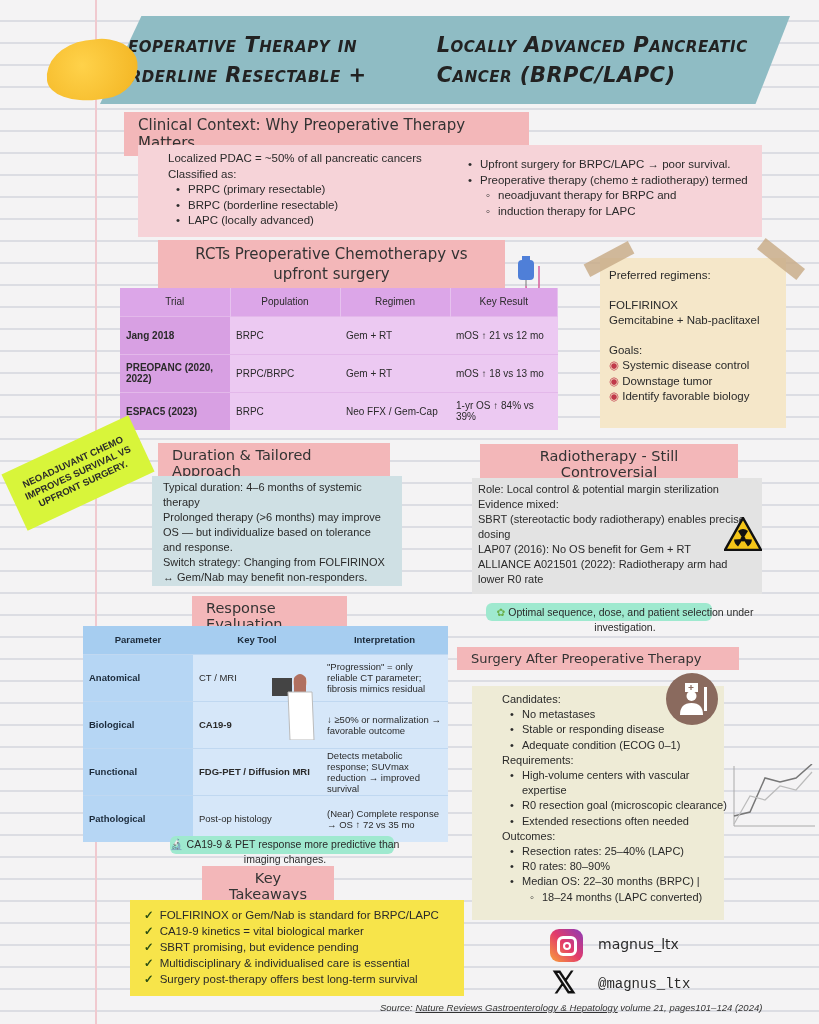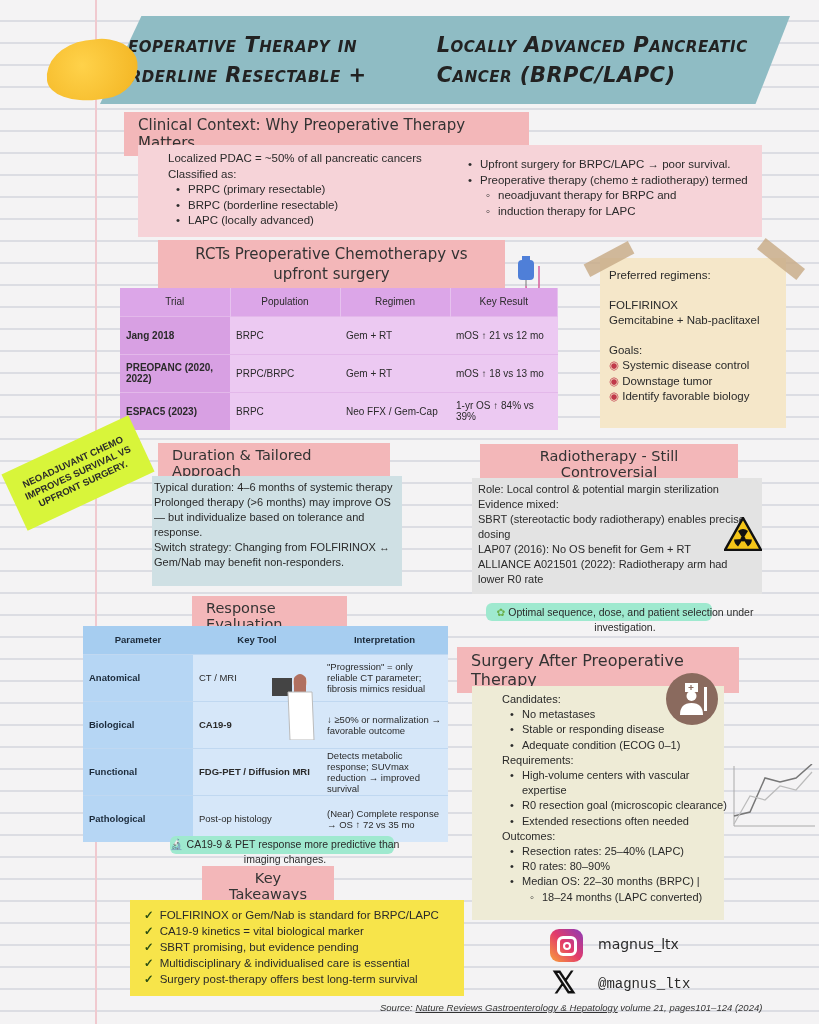--- a/index.html
+++ b/index.html
@@ -121,21 +121,21 @@
   <div><span style="color:#c0394a">◉ </span><span>Systemic disease control</span></div>
   <div><span style="color:#c0394a">◉ </span><span>Downstage tumor</span></div>
   <div><span style="color:#c0394a">◉ </span><span>Identify favorable biology</span></div>
 </div>
 <div class="abs" style="left:584px;top:252px;width:50px;height:14px;background:#c9ad8a;transform:rotate(-28deg);opacity:.85"></div>
 <div class="abs" style="left:756px;top:252px;width:50px;height:14px;background:#c9ad8a;transform:rotate(38deg);opacity:.85"></div>
 
 <div class="abs" style="left:8px;top:442px;width:140px;height:62px;background:#d8f53a;transform:rotate(-25deg);display:flex;align-items:center;justify-content:center;text-align:center;font-weight:bold;font-size:9.5px;text-transform:uppercase;line-height:12px;padding:0 10px">Neoadjuvant chemo improves survival vs upfront surgery.</div>
 
 <div class="abs pink-header" style="left:158px;top:443px;width:232px;font-size:14.5px">Duration &amp; Tailored Approach</div>
-<div class="abs box" style="left:152px;top:476px;width:250px;height:110px;background:#cfe0e4;padding:4px 2px;font-size:11px;line-height:15px">
+<div class="abs box" style="left:152px;top:476px;width:250px;height:110px;background:#cfe0e4;padding:4px 11px;font-size:11px;line-height:15px">
   <div>Typical duration: 4–6 months of systemic therapy</div>
   <div>Prolonged therapy (&gt;6 months) may improve OS — but individualize based on tolerance and response.</div>
   <div>Switch strategy: Changing from FOLFIRINOX ↔ Gem/Nab may benefit non-responders.</div>
 </div>
 
 <div class="abs pink-header" style="left:480px;top:444px;width:258px;font-size:14.5px;text-align:center">Radiotherapy - Still Controversial</div>
 <div class="abs box" style="left:472px;top:478px;width:290px;height:116px;background:#e3e3e3;padding:4px 6px;font-size:11px;line-height:15px">
   <div>Role: Local control &amp; potential margin sterilization</div>
   <div>Evidence mixed:</div>
   <div style="width:276px">SBRT (stereotactic body radiotherapy) enables precise dosing</div>
@@ -190,21 +190,21 @@
   <svg width="44" height="68" viewBox="0 0 44 68">
       <rect x="0" y="6" width="20" height="18" fill="#444"></rect>
       <circle cx="28" cy="10" r="7" fill="#e9c3b0"></circle>
       <path d="M22 6 Q28 -2 34 6 L34 20 L22 20 Z" fill="#b07060"></path>
       <path d="M16 20 L40 20 L42 68 L18 68 Z" fill="#fff" stroke="#bbb"></path>
     </svg>
 </div>
 <div class="abs hl" style="left:170px;top:836px;width:224px;height:18px"></div>
 <div class="abs" style="left:165px;top:837px;width:240px;text-align:center;font-size:10.5px;line-height:15px"><span>🔬 </span><span>CA19-9 &amp; PET response more predictive than imaging changes.</span></div>
 
-<div class="abs pink-header" style="left:457px;top:647px;width:282px;font-size:16px">Surgery After Preoperative Therapy</div>
+<div class="abs pink-header" style="left:457px;top:647px;width:282px;font-size:13px">Surgery After Preoperative Therapy</div>
 <div class="abs box" style="left:472px;top:686px;width:252px;height:234px;background:#eeebd6;padding:6px 0 0 30px;font-size:11px;line-height:15.2px">
   <div>Candidates:</div>
   <ul class="bul" style="margin-left:6px">
     <li>No metastases</li>
     <li>Stable or responding disease</li>
     <li>Adequate condition (ECOG 0–1)</li>
   </ul>
   <div>Requirements:</div>
   <ul class="bul" style="margin-left:6px;width:218px">
     <li>High-volume centers with vascular expertise</li>

